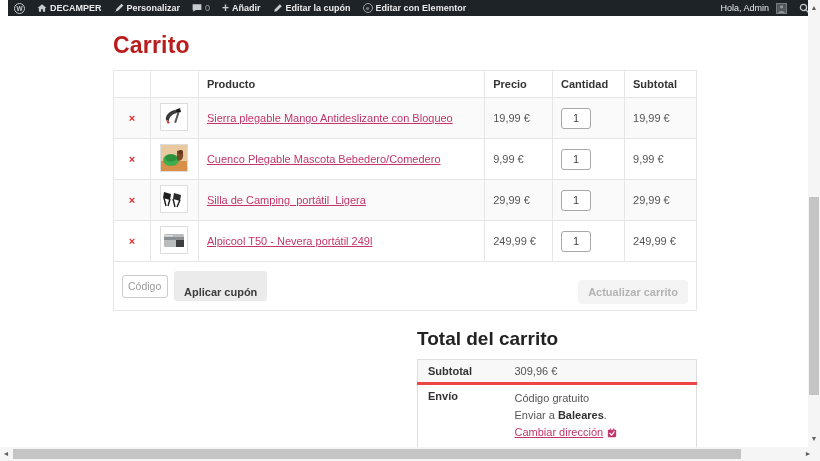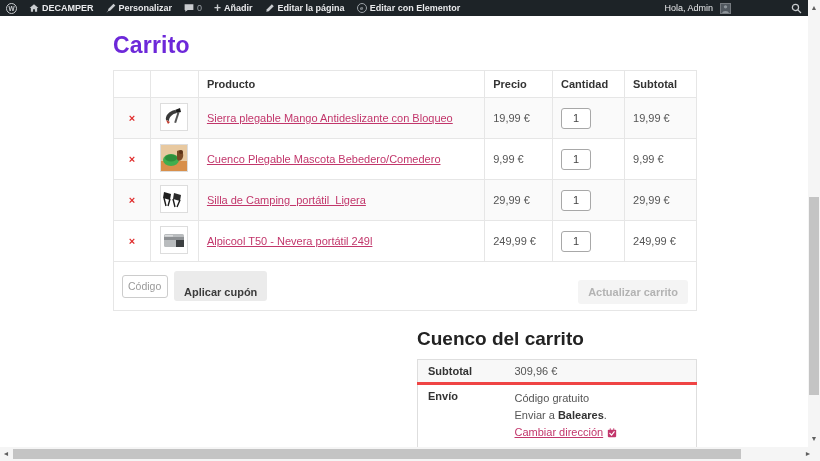--- a/index.html
+++ b/index.html
@@ -5,27 +5,27 @@
   * { box-sizing: border-box; margin: 0; padding: 0; }
   html,body { width:820px; height:461px; }
   body {
     font-family:"Liberation Sans", sans-serif;
     background:#fff; position:relative; overflow:hidden;
     color:#555;
   }
 
   
   .adminbar {
-    position:absolute; top:0; left:0; width:808px; height:16px;
+    position:absolute; top:0; left:8px; width:808px; height:16px;
     background:#1d2327; color:#e9eaec; display:flex; align-items:center;
     font-size:9px; z-index:5;
   }
   .ab-item { display:flex; align-items:center; gap:3px; padding:0 6px; height:100%; cursor:pointer; white-space:nowrap; }
   .ab-item b { font-weight:700; }
-  .ab-right { margin-left:auto; display:flex; align-items:center; height:100%;gap:48px; }
+  .ab-right { margin-left:auto; display:flex; align-items:center; height:100%; }
   .ab-icon { display:inline-flex; align-items:center; }
   .wp-circle {
     width:11px; height:11px; border-radius:50%; border:1.3px solid #c9cccf;
     display:inline-flex; align-items:center; justify-content:center;
     font-size:6.5px; font-weight:700; color:#c9cccf;
   }
   .el-circle {
     width:10px; height:10px; border-radius:50%; border:1.2px solid #9ca2a7;
     display:inline-flex; align-items:center; justify-content:center;
     font-size:6px; font-weight:700; color:#9ca2a7;
@@ -50,21 +50,21 @@
   }
   .hscroll .arrow { position:absolute; top:0; width:12px; height:14px; color:#606060;
     font-size:7px; line-height:14px; text-align:center; }
   .hscroll .arrow.left { left:0; }
   .hscroll .arrow.right { right:6px; }
   .hscroll .thumb { position:absolute; top:2px; left:13px; width:728px; height:10px; background:#c4c4c4; }
 
   
   .content { position:absolute; top:16px; left:0; width:808px; height:431px; background:#fff; }
   .container { margin:16px 0 0 113px; width:584px; }
-  h1.page-title { font-size:23px; font-weight:600; color:#6d28d9; margin-bottom:11px; letter-spacing:.2px; }
+  h1.page-title { font-size:23px; font-weight:600; color:#b91c1c; margin-bottom:11px; letter-spacing:.2px; }
 
   table.cart { width:100%; border-collapse:collapse; font-size:11px; color:#555;
     border:1px solid #e2e2e2; }
   table.cart th, table.cart td { border:1px solid #e6e6e6; padding:5px 8px; vertical-align:middle; }
   table.cart thead th { color:#333; font-weight:700; text-align:left; height:27px; background:#fff; }
   table.cart tbody tr.item { height:32px; }
   table.cart tbody tr.item:nth-child(odd) { background:#fafafa; }
   td.col-remove { width:37px; text-align:center; }
   td.col-thumb, th.col-thumb { width:48px; text-align:center; }
   th.col-remove { width:37px; }
@@ -139,21 +139,21 @@
   <span class="ab-item">
     <span class="ab-icon" style="font-size:12px; font-weight:700; color:#c9cccf; line-height:10px;">+</span>
     <b>Añadir</b>
   </span>
   <span class="ab-item">
     <span class="ab-icon">
       <svg width="10" height="10" viewBox="0 0 16 16">
           <path d="M11 2 L14 5 L6 13 L2 14 L3 10 Z" fill="#c9cccf"></path>
         </svg>
     </span>
-    <b>Editar la página</b>
+    <b>Editar la cupón</b>
   </span>
   <span class="ab-item">
     <span class="el-circle">e</span>
     <b>Editar con Elementor</b>
   </span>
 
   <span class="ab-right">
     <span class="ab-item">
       <span>Hola, Admin</span>
       <span class="avatar-sq">
@@ -270,21 +270,21 @@
               <input class="coupon-input" type="text" placeholder="Código d" style="">
               <button class="btn btn-apply">Aplicar cupón</button>
               <button class="btn btn-update" disabled="">Actualizar carrito</button>
             </div>
           </td>
         </tr>
       </tfoot>
     </table>
 
     <div class="totals">
-      <h2 class="totals-title">Cuenco del carrito</h2>
+      <h2 class="totals-title">Total del carrito</h2>
       <table class="totals-table">
         <tbody>
             <tr class="row-shade">
           <th>Subtotal</th>
           <td>309,96 €</td>
         </tr>
         <tr class="row-ship">
           <th>Envío</th>
           <td>
             <div class="ship-line">Código gratuito</div>

